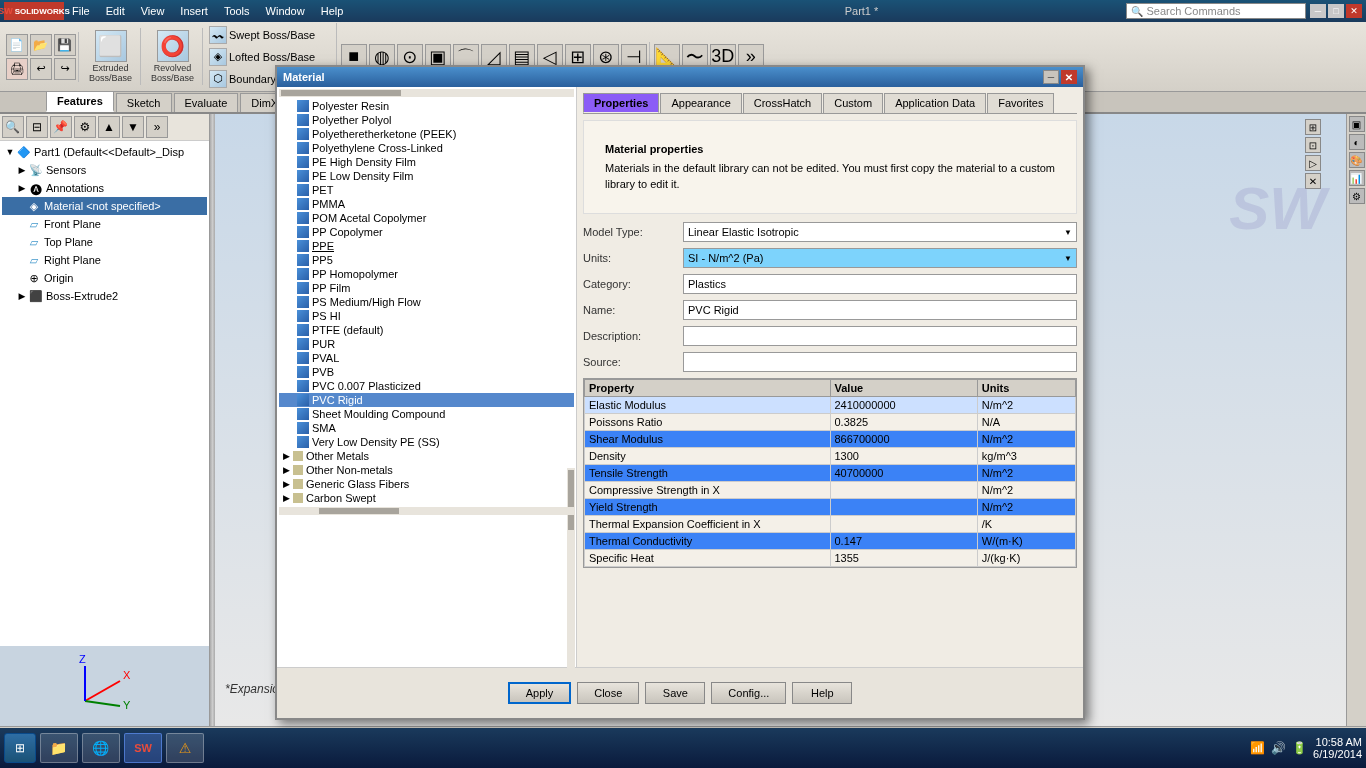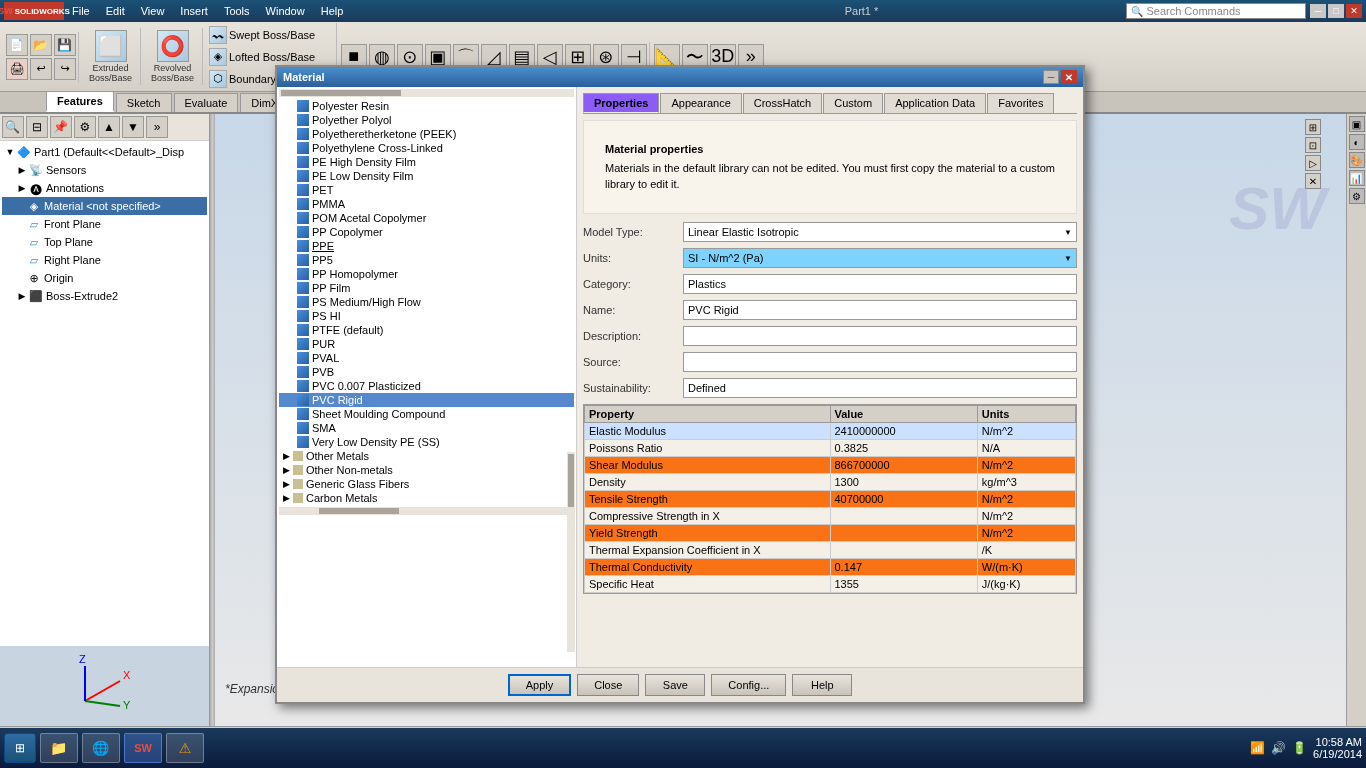--- a/index.html
+++ b/index.html
@@ -94,27 +94,27 @@
     .mat-notice { background: #f8f4ec; border: 1px solid #ddd; padding: 21px; margin-bottom: 8px; font-size: 11px; line-height: 1.4; }
     .mat-notice-title { font-weight: bold; margin-bottom: 4px; }
     .mat-field-row { display: flex; align-items: center; margin-bottom: 6px; }
     .mat-field-label { width: 100px; font-size: 11px; color: #333; }
     .mat-field-input { flex: 1; height: 20px; border: 1px solid #999; background: white; padding: 2px 4px; font-size: 11px; display: flex; align-items: center; }
     .mat-field-dropdown { height: 20px; border: 1px solid #999; background: white; padding: 1px 4px; font-size: 11px; flex: 1; }
 
     
     .mat-table { width: 100%; border-collapse: collapse; font-size: 11px; }
     .mat-table th { background: #d4d0c8; border: 1px solid #999; padding: 2px 4px; text-align: left; font-weight: bold; }
-    .mat-table td { border: 1px solid #ccc; padding: 2px 4px; background: #f97316; }
+    .mat-table td { border: 1px solid #ccc; padding: 2px 4px; background: #3b82f6; }
     .mat-table tr:nth-child(even) td { background: #f4f0e8; }
     .mat-table tr.selected td { background: #cce0ff; }
     .mat-table-container { height: 190px; overflow-y: auto; border: 1px solid #999; margin-top: 6px; }
 
     
-    .dialog-buttons { padding: 6px; display: flex; justify-content: center; gap: 6px; border-top: 1px solid #ccc; background: #e8e4dc; }
+    .dialog-buttons { padding: 14px; display: flex; justify-content: center; gap: 6px; border-top: 1px solid #ccc; background: #e8e4dc; }
     .dialog-btn { padding: 3px 16px; border: 1px solid #888; background: linear-gradient(to bottom, #e8e4dc, #c8c4bc); cursor: pointer; font-size: 11px; min-width: 60px; }
     .dialog-btn.default { border: 2px solid #0066cc; }
 
     
     ::-webkit-scrollbar { width: 8px; height: 8px; }
     ::-webkit-scrollbar-track { background: #e0dcd4; }
     ::-webkit-scrollbar-thumb { background: #a8a49c; border: 1px solid #888; }
 
     .splitter { width: 5px; background: linear-gradient(to right, #aaa, #ccc, #aaa); cursor: col-resize; }
   </style>
@@ -485,21 +485,21 @@
           <span>Other Non-metals</span>
         </div>
         <div class="mat-tree-item" style="padding-left:4px;">
           <span class="mat-tree-expand">▶</span>
           <span style="width:10px;height:10px;background:#c8c090;display:inline-block;margin-right:3px;"></span>
           <span>Generic Glass Fibers</span>
         </div>
         <div class="mat-tree-item" style="padding-left:4px;">
           <span class="mat-tree-expand">▶</span>
           <span style="width:10px;height:10px;background:#c8c090;display:inline-block;margin-right:3px;"></span>
-          <span>Carbon Metals</span>
+          <span>Carbon Swept</span>
         </div>
 
         <div style="position:absolute; bottom:50px; left:290px; width:8px; height:200px; background:#e8e4dc;">
           <div style="height:60px; background:#a8a49c; margin:2px 1px; cursor:pointer;"></div>
         </div>
         <div style="height:8px; background:#e8e4dc; margin-top:2px; position:relative;">
           <div style="width:80px; height:6px; background:#a8a49c; position:absolute; left:40px; top:1px; cursor:pointer;"></div>
         </div>
       </div>
 
@@ -560,26 +560,20 @@
           </div>
         </div>
 
         <div class="mat-field-row">
           <div class="mat-field-label">Source:</div>
           <div class="mat-field-input" style="border:1px solid #999; background:white; padding:2px 4px; min-height:20px;">
             <span></span>
           </div>
         </div>
 
-        <div class="mat-field-row">
-          <div class="mat-field-label">Sustainability:</div>
-          <div class="mat-field-input" style="border:1px solid #999; background:white; padding:2px 4px;">
-            <span>Defined</span>
-          </div>
-        </div>
 
         <div class="mat-table-container">
           <table class="mat-table">
             <thead>
               <tr>
                 <th style="width:50%;">Property</th>
                 <th style="width:30%;">Value</th>
                 <th style="width:20%;">Units</th>
               </tr>
             </thead>

